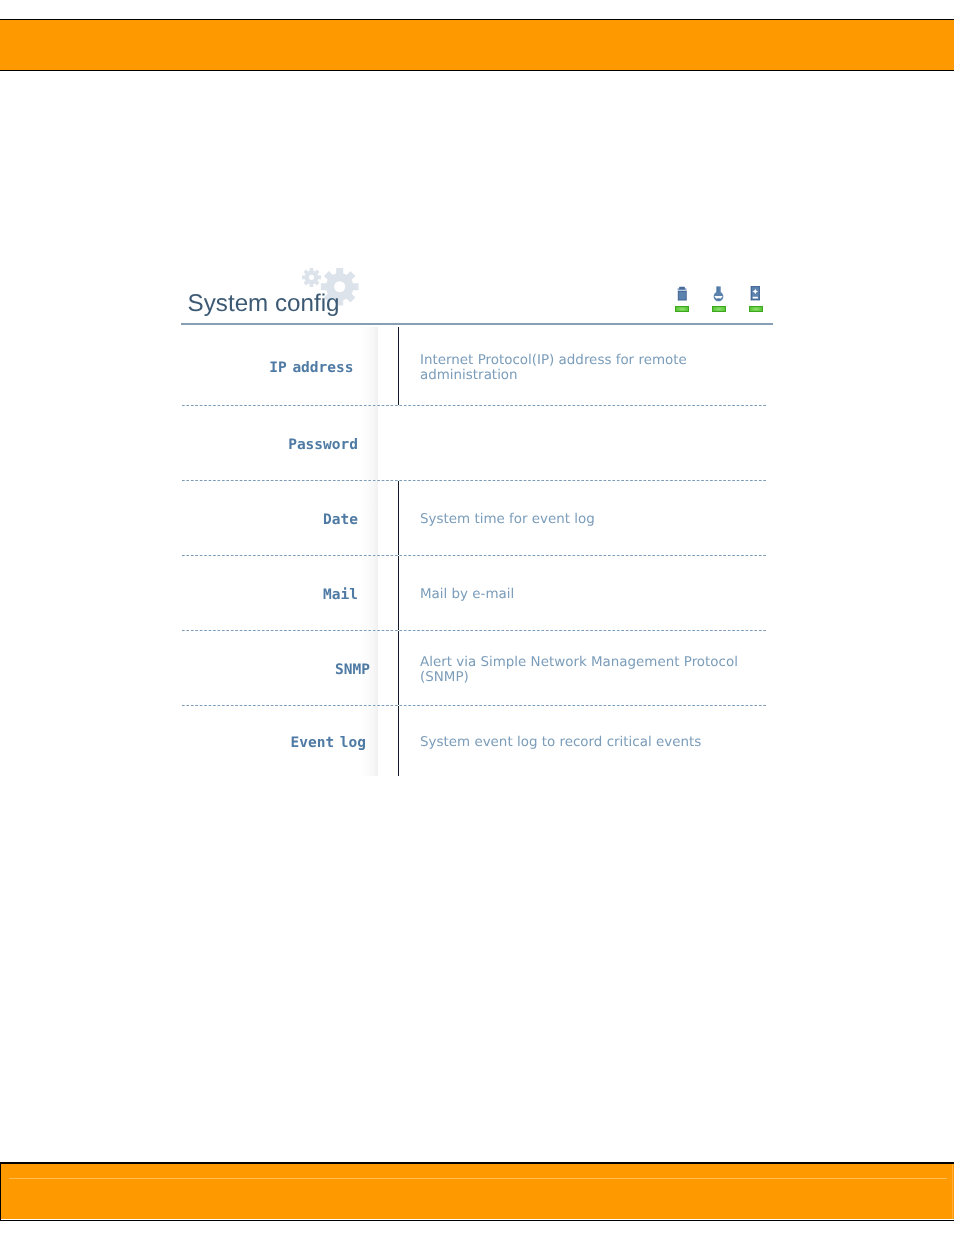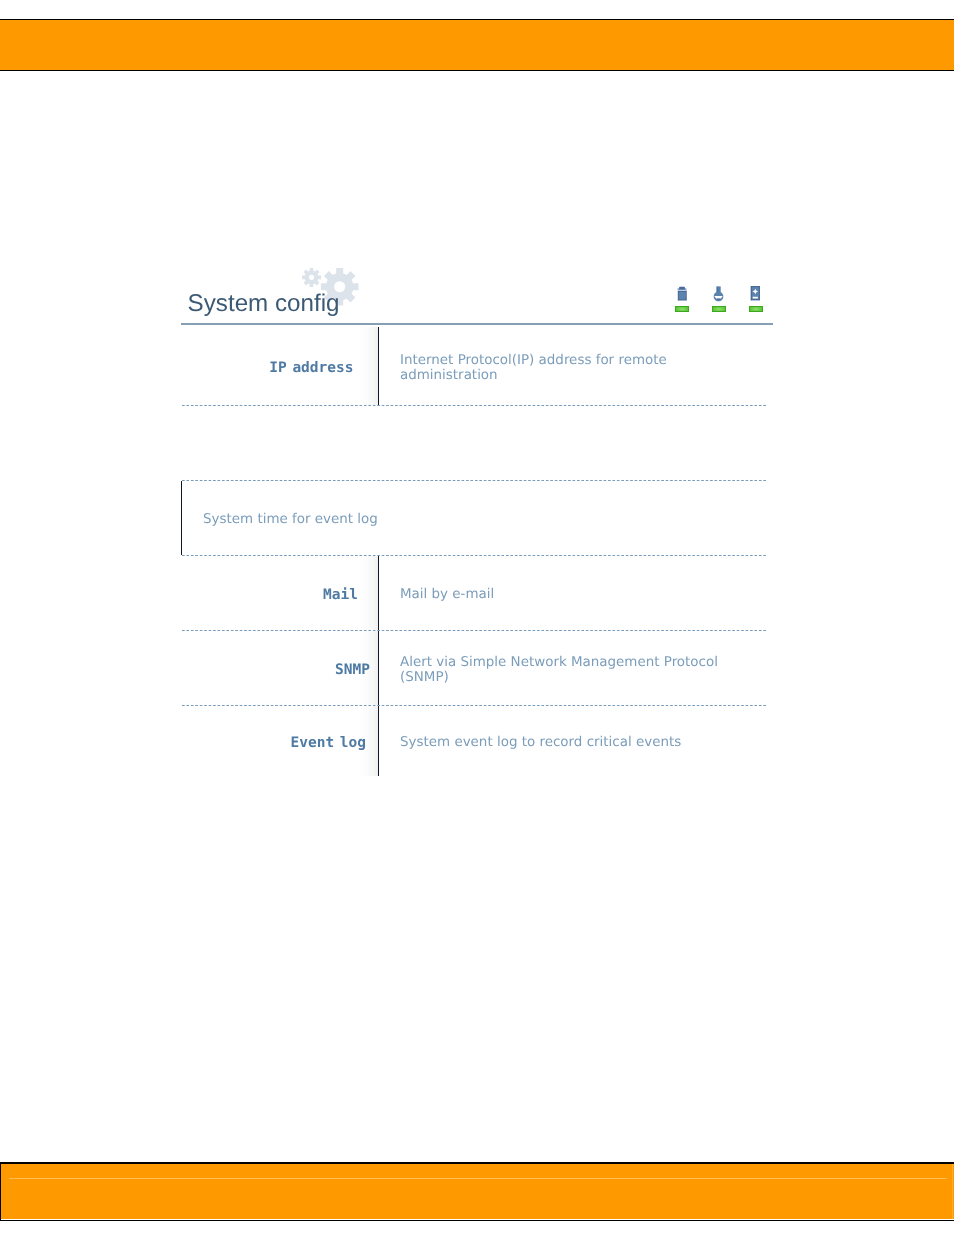--- a/index.html
+++ b/index.html
@@ -89,21 +89,21 @@
     position: absolute;
     left: 6.0px;
     top: 19.7px;
     width: 14.0px;
     height: 6.1px;
     background: radial-gradient(ellipse at 50% 52%, #8fe070 0%, #5cc63a 60%, #3fae1f 100%);
     box-shadow: inset 0 0 0 1px #3da81e;
   }
 
   
-  .row { display: flex; position: relative; }
+  .row { display: flex; position: relative; gap: 20px; }
   .row-label {
     width: 197px;
     flex: 0 0 197px;
     text-align: right;
     box-sizing: border-box;
     font-family: "DejaVu Sans Mono", monospace;
     font-size: 14.5px;
     letter-spacing: 0.0px;
     word-spacing: -3.1px;
     line-height: 17px;
@@ -205,23 +205,25 @@
   </div>
   <div id="rows">
         <div class="row" style="height: 78px;">
           <div class="row-label" style="padding-right:24.5px">IP address</div>
           <div class="row-desc">
             <div class="txt">Internet Protocol(IP) address for remote administration</div>
           </div>
         </div>
         <div class="divider"></div>
         <div class="row" style="height: 74px;">
-        </div>
-        <div class="divider"></div>
-        <div class="row" style="height: 74px;">
+          <div class="row-label" style="padding-right:20px">Password</div>
+        </div>
+        <div class="divider"></div>
+        <div class="row" style="height: 74px;">
+          <div class="row-label" style="padding-right:20px">Date</div>
           <div class="row-desc">
             <div class="txt">System time for event log</div>
           </div>
         </div>
         <div class="divider"></div>
         <div class="row" style="height: 74px;">
           <div class="row-label" style="padding-right:20px">Mail</div>
           <div class="row-desc">
             <div class="txt">Mail by e-mail</div>
           </div>

